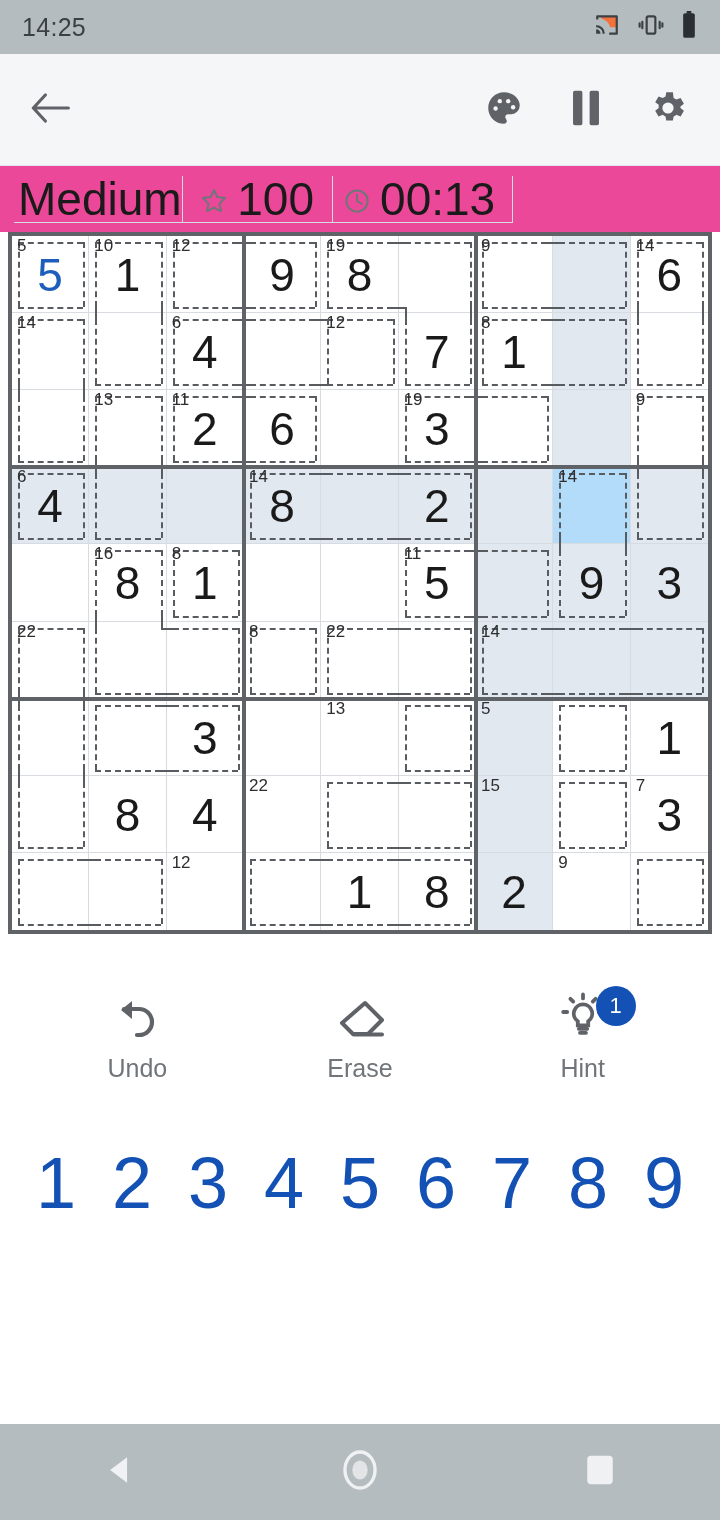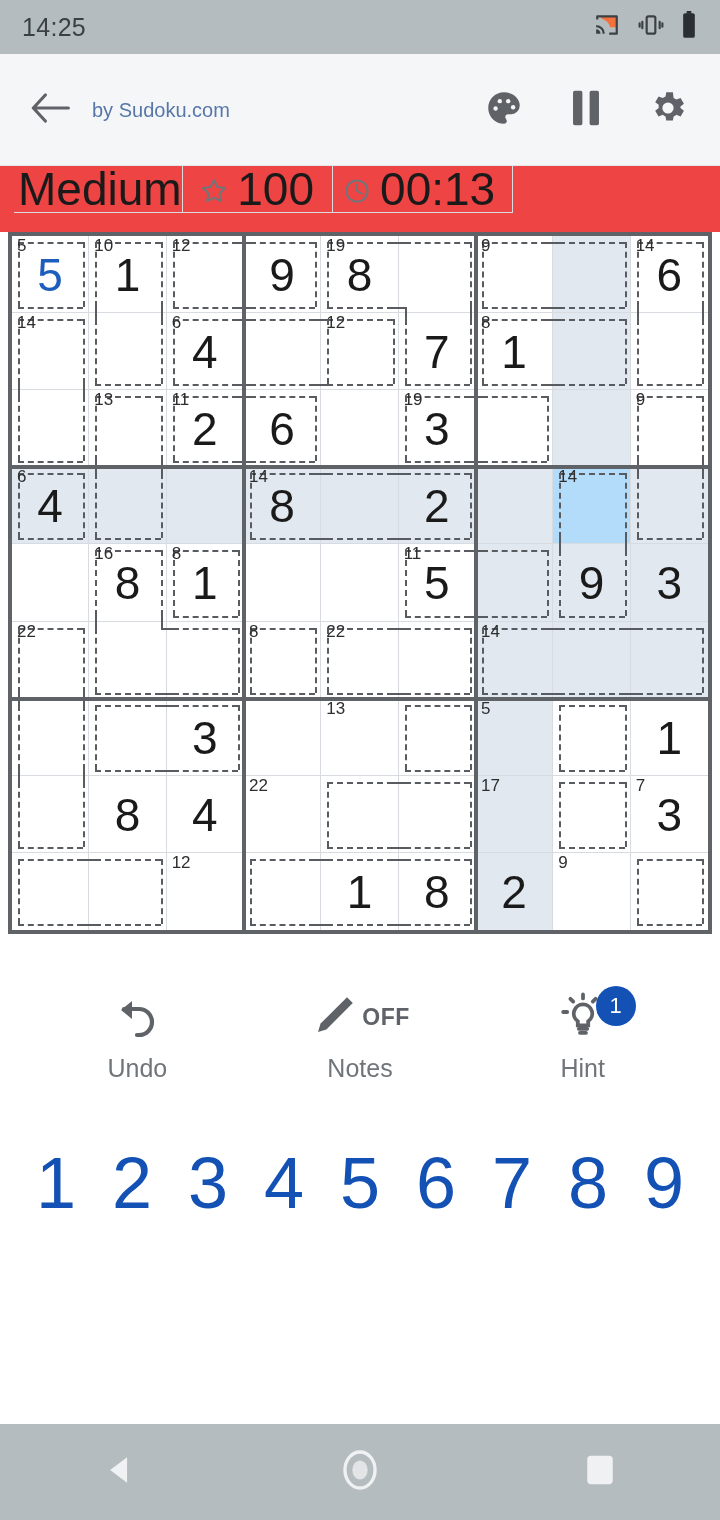--- a/index.html
+++ b/index.html
@@ -25,21 +25,21 @@
   }
   .back-btn { width:56px; height:56px; display:flex; align-items:center; justify-content:center; flex:0 0 auto; }
   .titles { margin-left:14px; flex:1 1 auto; }
   .app-title { font-size:30px; font-weight:bold; color:#1f3864; letter-spacing:.2px; line-height:1.12; }
   .app-sub { font-size:20px; color:#5877a8; line-height:1.25; margin-top:2px; }
   .appbar-actions { display:flex; align-items:center; gap:38px; padding-right:10px; }
   .appbar-actions > div { width:44px; height:44px; display:flex; align-items:center; justify-content:center; }
 
   
   .inforow {
-    height:66px; display:flex; align-items:flex-start; background:#ef4444;
+    height:66px; display:flex; align-items:center; background:#ec4899;
     padding:0 14px; color:#70757a; font-size:24px;
   }
   .inforow .cell { display:flex; align-items:center; justify-content:center; gap:9px; }
   .i-diff  { flex:0 0 150px; justify-content:flex-start; padding-left:4px; }
   .i-mist  { flex:1 1 auto; }
   .i-score { flex:0 0 150px; }
   .i-time  { flex:0 0 180px; justify-content:flex-end; padding-right:6px; }
 
   
   .grid-wrap { padding:0 8px; }
@@ -131,21 +131,20 @@
 
 <div class="appbar">
   <div class="back-btn">
     <span>
       <svg width="40" height="30" viewBox="0 0 24 18">
         <path d="M9.2 1.2 2 9l7.2 7.8M2 9h21" fill="none" stroke="#5f6368" stroke-width="1.9" stroke-linecap="round" stroke-linejoin="round"></path>
       </svg>
     </span>
   </div>
   <div class="titles">
-    <div class="app-sub">by Sudoku.com</div>
   </div>
   <div class="appbar-actions">
     <div>
       <span>
         <svg width="42" height="42" viewBox="0 0 24 24">
           <path d="M12 3a9 9 0 1 0 0 18c.9 0 1.6-.7 1.6-1.6 0-.45-.18-.84-.45-1.14-.27-.3-.45-.69-.45-1.14 0-.9.72-1.62 1.62-1.62h1.9A4.88 4.88 0 0 0 21 10.6C21 6.41 16.97 3 12 3z" fill="#5f6368"></path>
           <circle cx="7.2" cy="12.3" r="1.25" fill="#f4f6f8"></circle>
           <circle cx="9.6" cy="8.1" r="1.25" fill="#f4f6f8"></circle>
           <circle cx="14.4" cy="8.1" r="1.25" fill="#f4f6f8"></circle>
           <circle cx="17.2" cy="11.6" r="1.25" fill="#f4f6f8"></circle>
@@ -345,21 +344,21 @@
         </div>
         <div class="cell given">
           <span class="val">4</span>
         </div>
         <div class="cell">
           <span class="sum">22</span>
         </div>
         <div class="cell"></div>
         <div class="cell"></div>
         <div class="cell hl">
-          <span class="sum">17</span>
+          <span class="sum">15</span>
         </div>
         <div class="cell"></div>
         <div class="cell given">
           <span class="sum">7</span>
           <span class="val">3</span>
         </div>
         <div class="cell"></div>
         <div class="cell"></div>
         <div class="cell">
           <span class="sum">12</span>
@@ -641,32 +640,30 @@
   <div class="tool">
     <div class="tool-icon">
       <svg width="52" height="44" viewBox="0 0 26 22">
         <path d="M6.5 5.5h7.5a6.5 6.5 0 0 1 0 13h-1" fill="none" stroke="#5f6368" stroke-width="2.1" stroke-linecap="round"></path>
         <path d="M10.5 1.5 5 6l5.5 4.5z" fill="#5f6368"></path>
       </svg>
     </div>
     <div class="tool-label">Undo</div>
   </div>
 
-
   <div class="tool">
     <div class="tool-icon">
-      <span>
-        <svg width="46" height="44" viewBox="0 0 23 22">
-          <path d="M18.5 1.6 21.4 4.5 8.2 17.7 4 19l1.3-4.2z" fill="#5f6368"></path>
-        </svg>
-      </span>
-      <span class="notes-off">OFF</span>
+      <svg width="52" height="44" viewBox="0 0 26 22">
+        <path d="M15.5 2.5 24 11l-7 7H9.5L4 12.5z" fill="none" stroke="#5f6368" stroke-width="2" stroke-linejoin="round"></path>
+        <path d="M9.8 18.2H24" stroke="#5f6368" stroke-width="2" stroke-linecap="round"></path>
+      </svg>
     </div>
-    <div class="tool-label">Notes</div>
-  </div>
+    <div class="tool-label">Erase</div>
+  </div>
+
 
   <div class="tool">
     <div class="tool-icon">
       <span>
         <svg width="46" height="46" viewBox="0 0 23 23">
           <path d="M11.5 6.2a4.6 4.6 0 0 0-2.6 8.4v2.1h5.2v-2.1a4.6 4.6 0 0 0-2.6-8.4z" fill="none" stroke="#5f6368" stroke-width="1.9"></path>
           <path d="M9.4 18.4h4.2M10 20.4h3" stroke="#5f6368" stroke-width="1.9" stroke-linecap="round"></path>
           <path d="M11.5 1.2v2M5.2 3.4l1.4 1.4M17.8 3.4l-1.4 1.4M1.6 10h2M21.4 10h-2" stroke="#5f6368" stroke-width="1.9" stroke-linecap="round"></path>
         </svg>
       </span>

